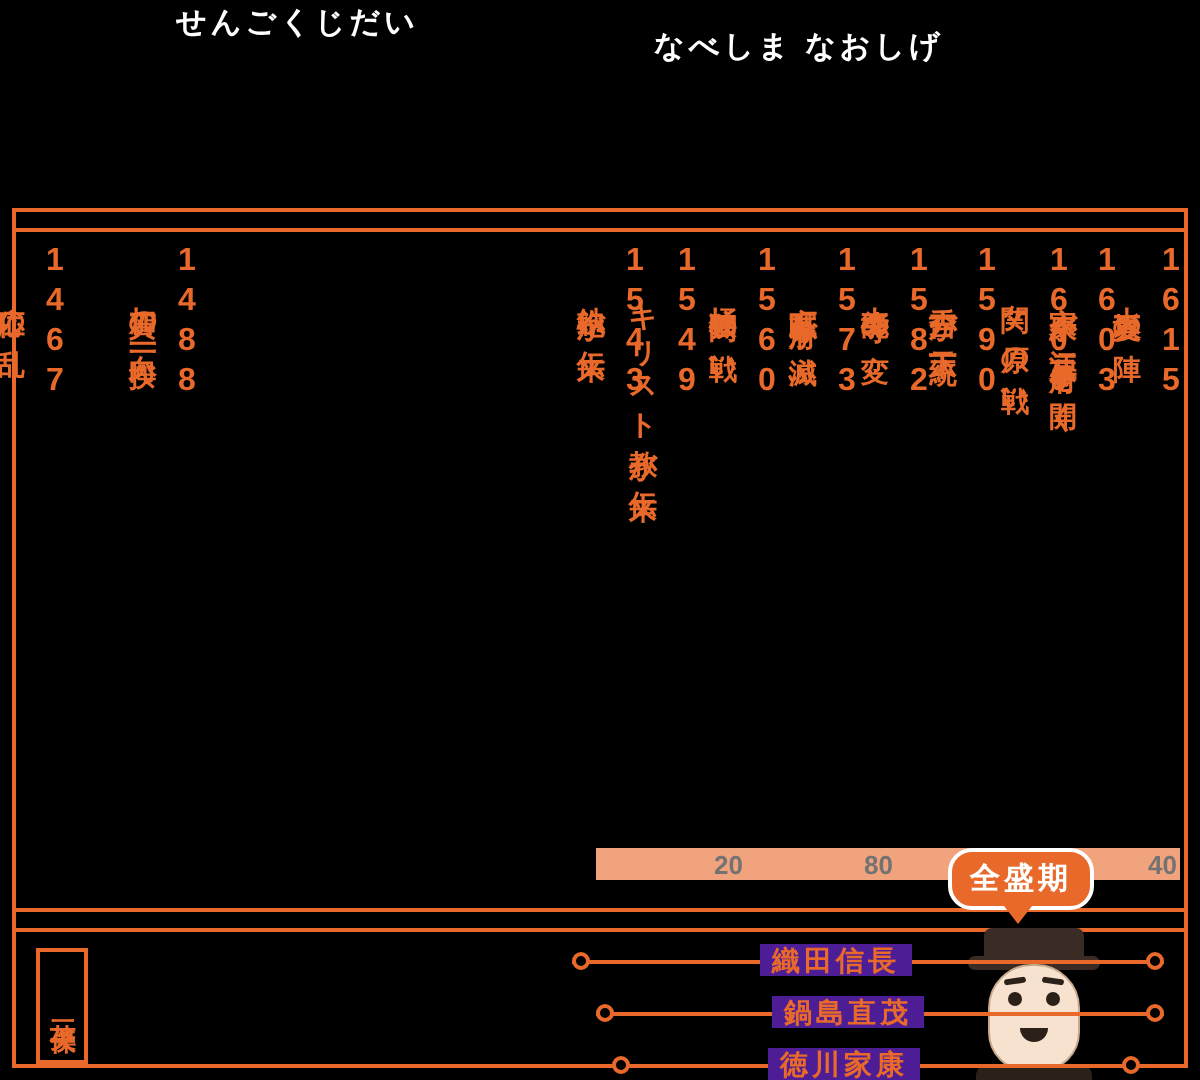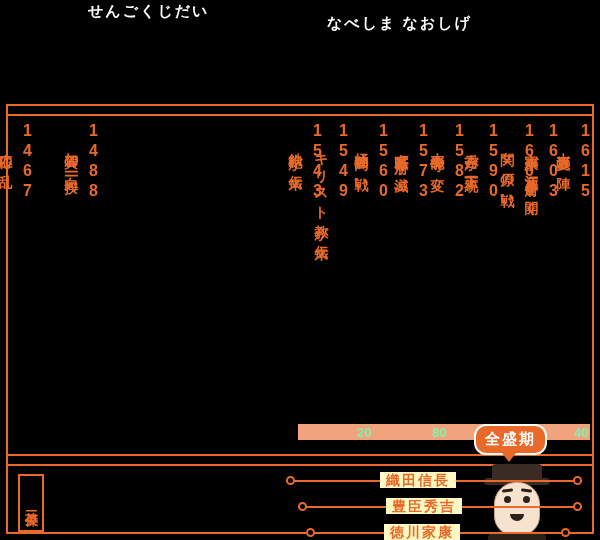--- a/index.html
+++ b/index.html
@@ -91,21 +91,21 @@
   .bar {
     position: absolute;
     height: 16px;
     background: #f0a37c;
     top: 318px;
   }
   .bar-main  { left: 290px; width: 292px; }
   .scale-num {
     position: absolute;
     top: 319px;
-    color: #86efac;
+    color: #737373;
     font-size: 13px;
     font-weight: bold;
   }
 
   
   .callout {
     position: absolute;
     left: 466px; top: 318px;
     background: #e8692a;
     color: #ffffff;
@@ -222,21 +222,21 @@
     border: 2px solid #e8692a;
     border-radius: 50%;
     background: #000000;
   }
   .wl-name {
     position: absolute;
     top: 0;
     font-size: 14px;
     font-weight: bold;
     letter-spacing: 2px;
-    background: #fef9c3;
+    background: #4c1d95;
     padding: 0 6px;
     white-space: nowrap;
     line-height: 16px;
   }
 </style>
 </head>
 <body>
 
 <div id="stage">
 
@@ -320,21 +320,21 @@
       <div class="wl-line" style="left:0; width:296px;"></div>
       <div class="wl-dot" style="left:0;"></div>
       <div class="wl-dot" style="left:287px;"></div>
       <div class="wl-name" style="left:94px;">織田信長</div>
     </div>
 
     <div class="warlord" style="left:290px; top:392px; width:284px;">
       <div class="wl-line" style="left:0; width:284px;"></div>
       <div class="wl-dot" style="left:0;"></div>
       <div class="wl-dot" style="left:275px;"></div>
-      <div class="wl-name" style="left:88px;">豊臣秀吉</div>
+      <div class="wl-name" style="left:88px;">鍋島直茂</div>
     </div>
 
     <div class="warlord" style="left:298px; top:418px; width:264px;">
       <div class="wl-line" style="left:0; width:264px;"></div>
       <div class="wl-dot" style="left:0;"></div>
       <div class="wl-dot" style="left:255px;"></div>
       <div class="wl-name" style="left:78px;">徳川家康</div>
     </div>
   </div>
 </div>

